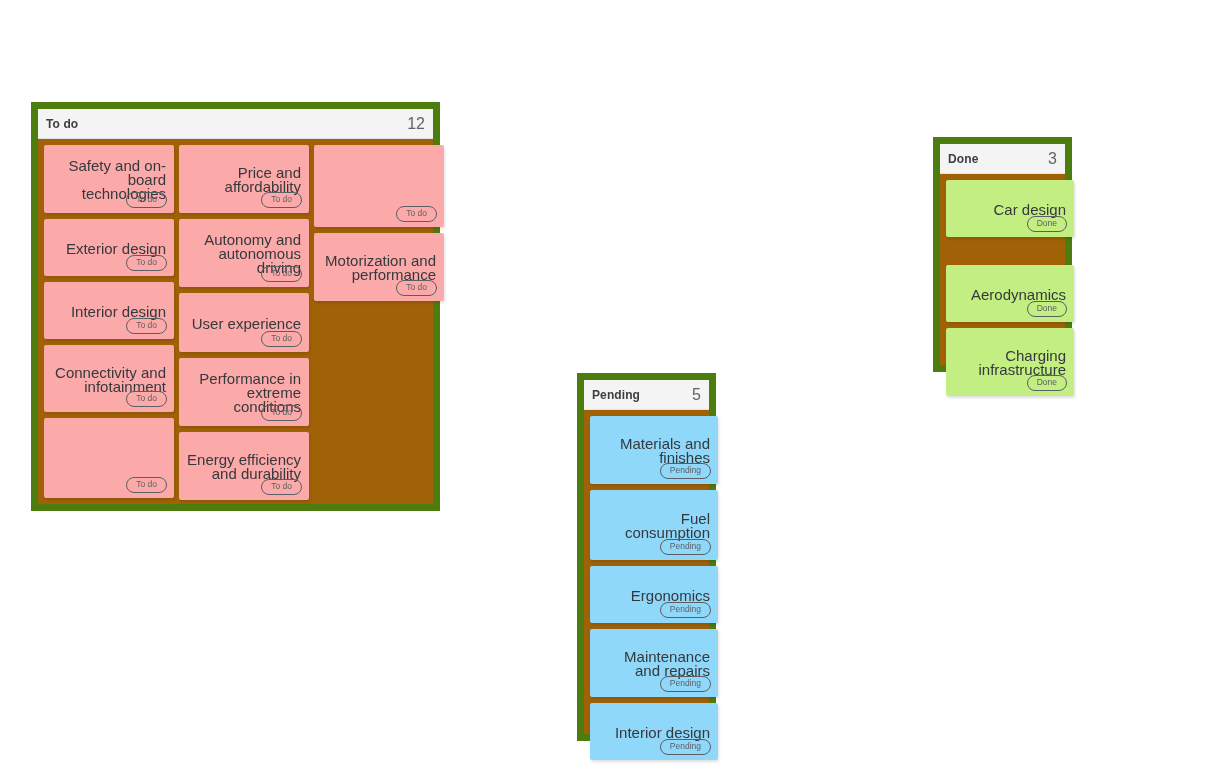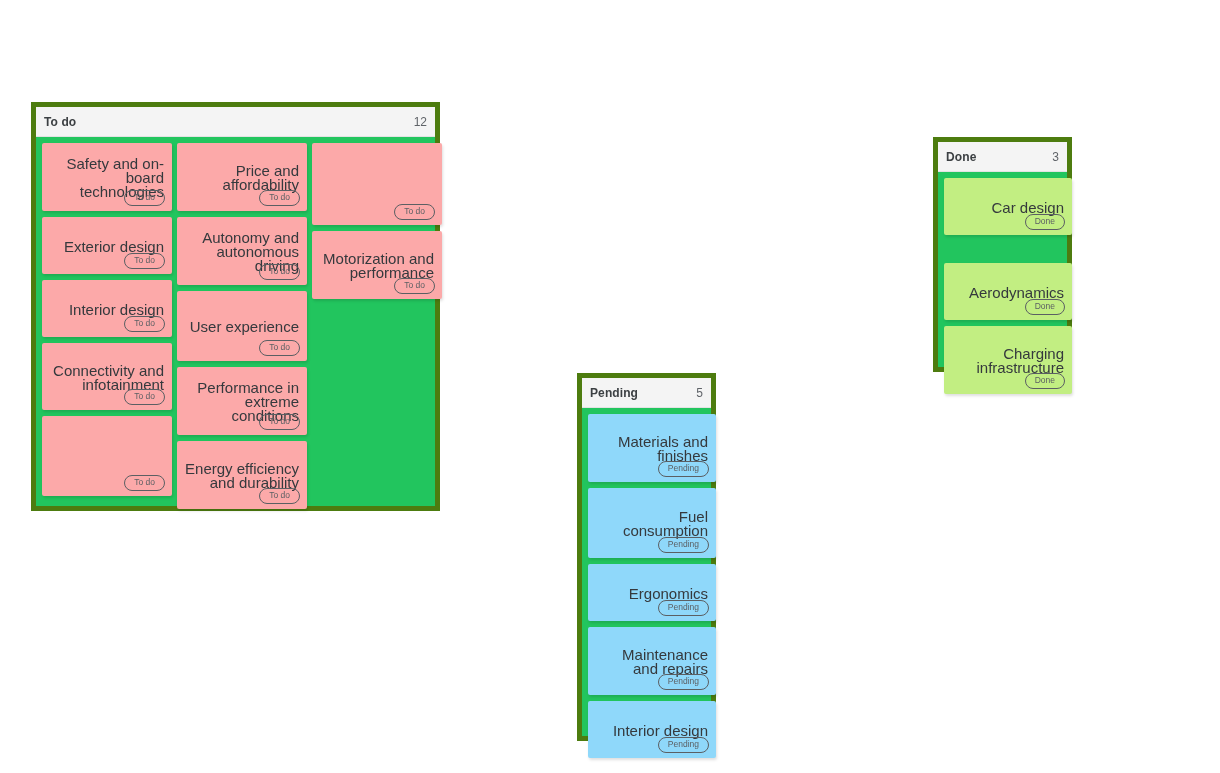--- a/index.html
+++ b/index.html
@@ -14,42 +14,42 @@
   }
   #stage {
     position: relative;
     width: 1220px;
     height: 773px;
   }
 
   
   .column {
     position: absolute;
-    background: #22c55e;
-    border: 5px solid #4d7c0f;
+    background: #a16207;
+    border: 7px solid #4d7c0f;
     box-sizing: border-box;
   }
   .column-header {
     display: flex;
     align-items: center;
     justify-content: space-between;
     background: #f4f4f4;
     border-bottom: 1px solid #e3e3e3;
     box-sizing: border-box;
     padding: 0 8px;
     height: 30px;
   }
   .column-title {
     font-size: 12px;
     font-weight: bold;
     color: #3c4043;
     letter-spacing: .1px;
   }
   .column-count {
-    font-size: 12px;
+    font-size: 16px;
     color: #5f6368;
   }
   .column-body {
     box-sizing: border-box;
     padding: 5px;
   }
 
   
   .card {
     box-sizing: border-box;
@@ -160,21 +160,21 @@
         </div>
       <div class="todo-subcol">
           <div class="card c-todo" style="height: 68px;">
             <div class="card-title">Price and affordability</div>
             <div class="card-badge">To do</div>
           </div>
           <div class="card c-todo" style="height: 68px;">
             <div class="card-title">Autonomy and autonomous driving</div>
             <div class="card-badge">To do</div>
           </div>
-          <div class="card c-todo" style="height: 70px;">
+          <div class="card c-todo" style="height: 59px;">
             <div class="card-title">User experience</div>
             <div class="card-badge">To do</div>
           </div>
           <div class="card c-todo" style="height: 68px;">
             <div class="card-title">Performance in extreme conditions</div>
             <div class="card-badge">To do</div>
           </div>
           <div class="card c-todo" style="height: 68px;">
             <div class="card-title">Energy efficiency and durability</div>
             <div class="card-badge">To do</div>

